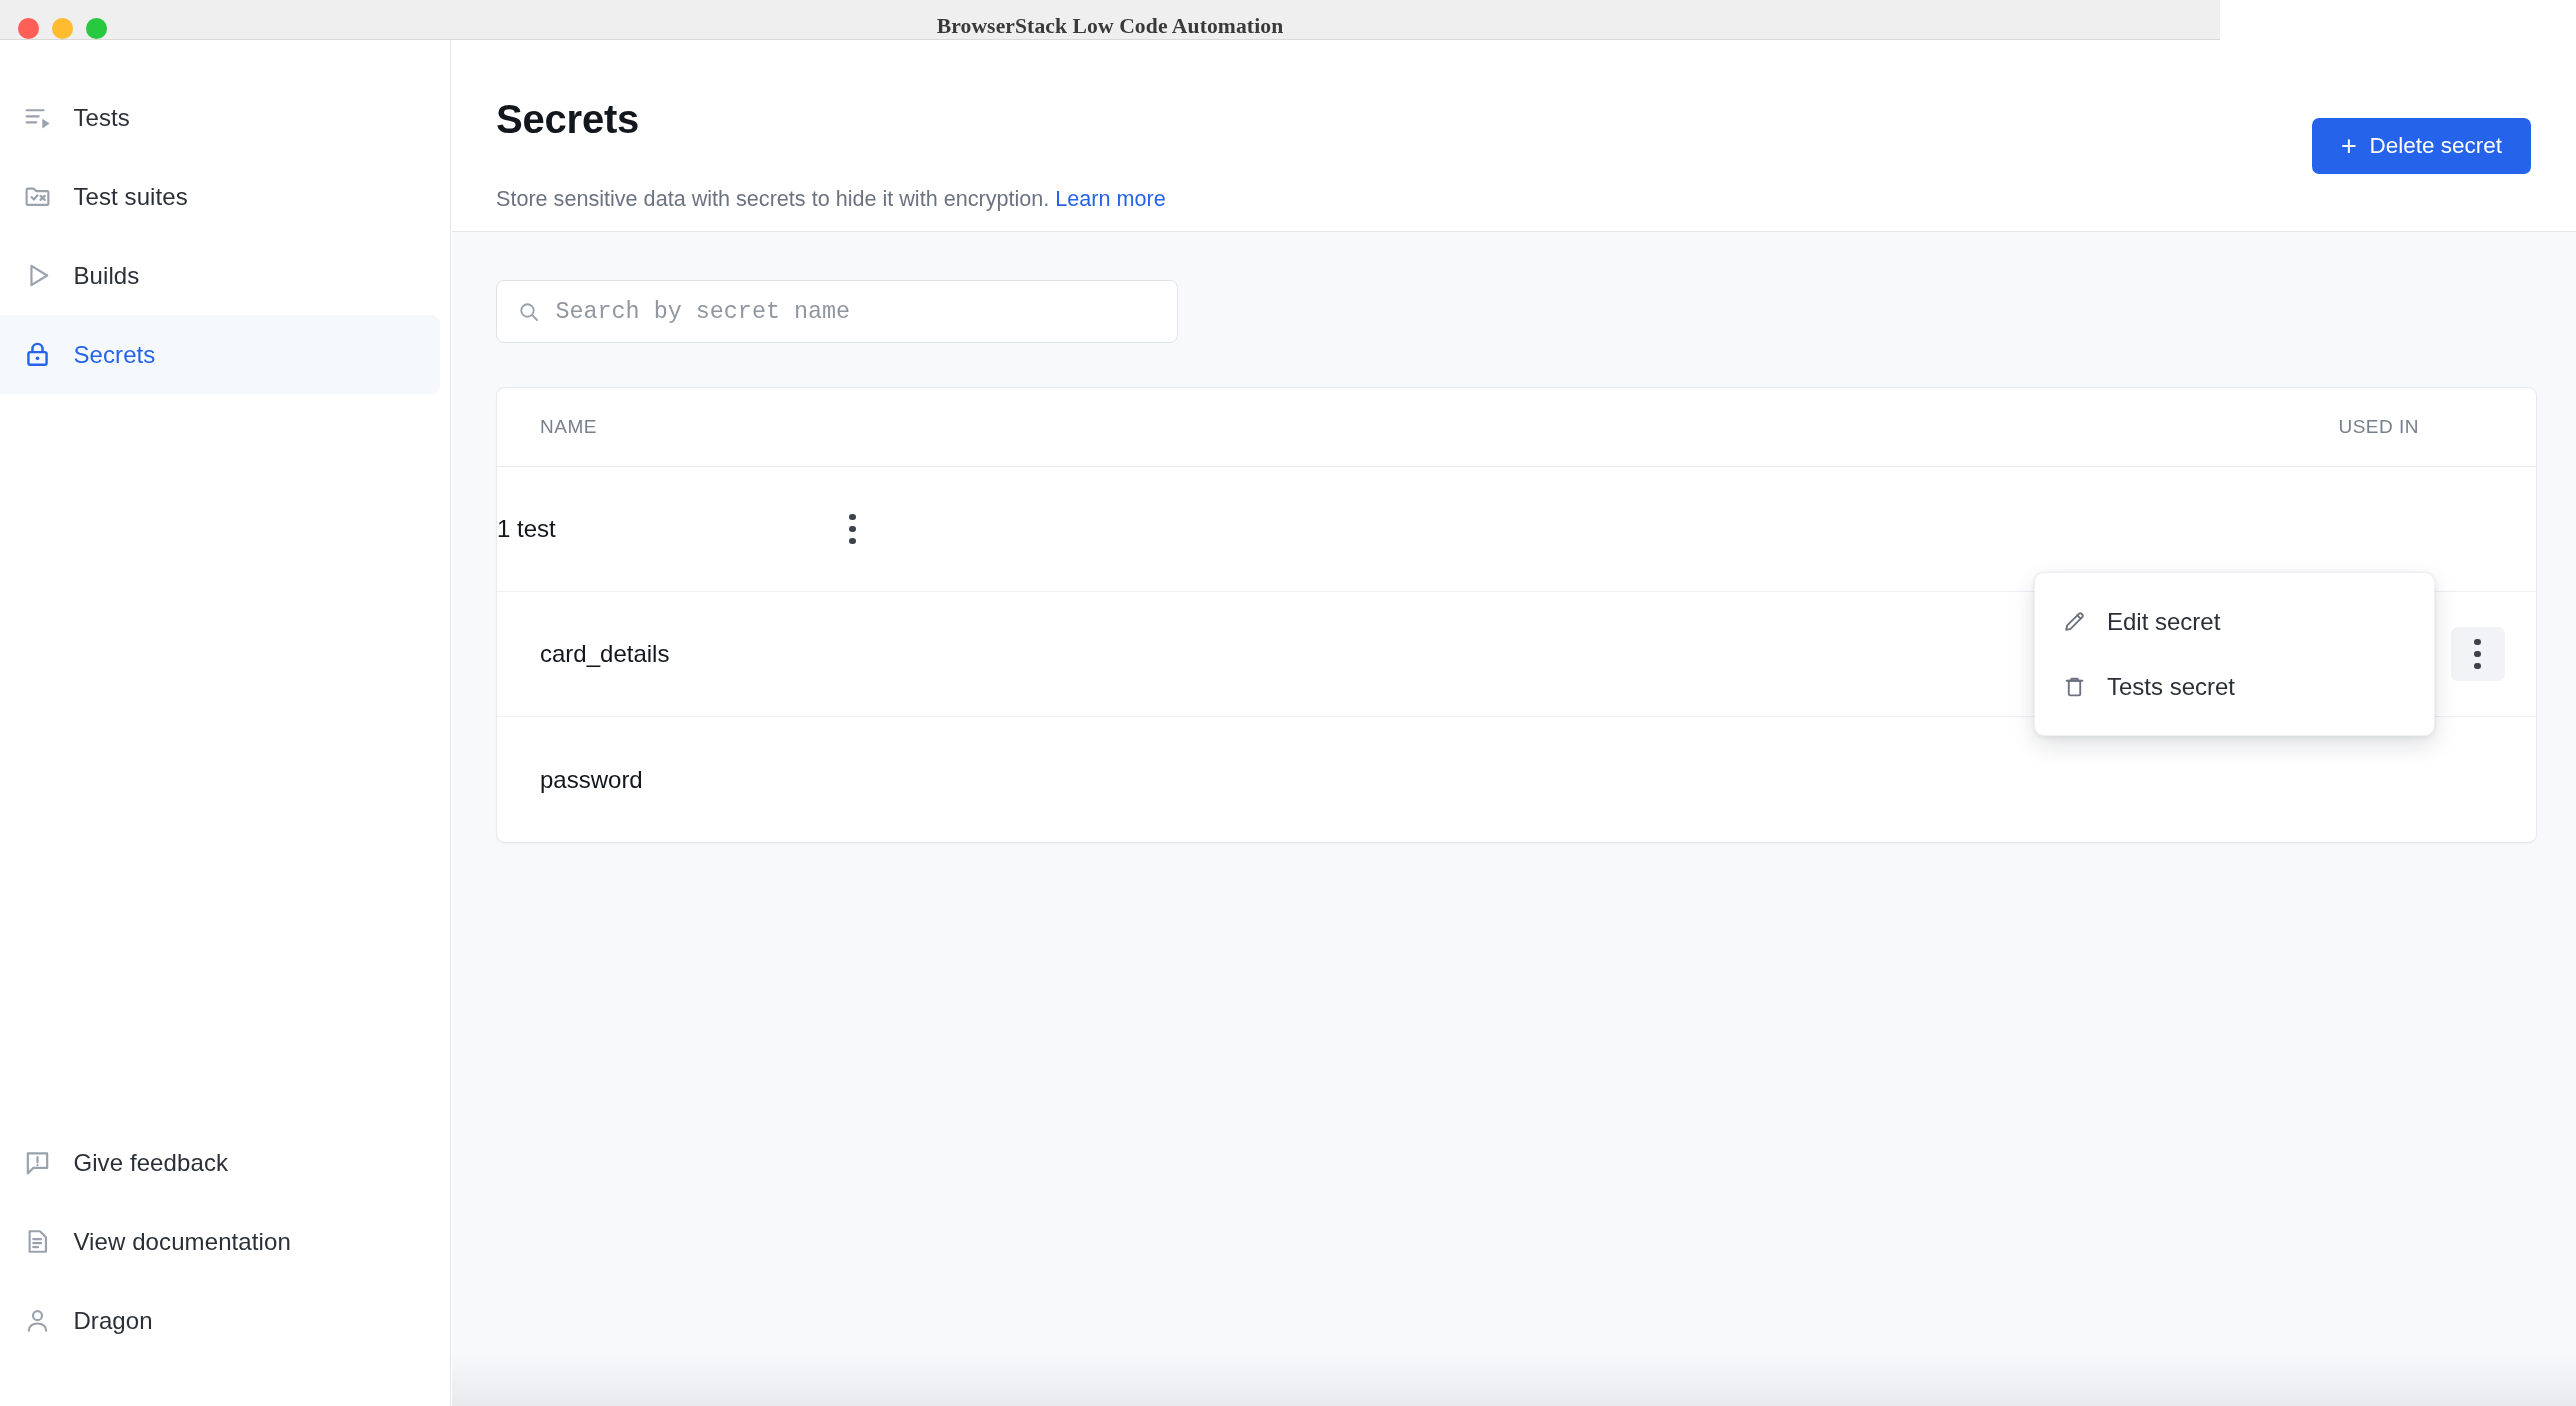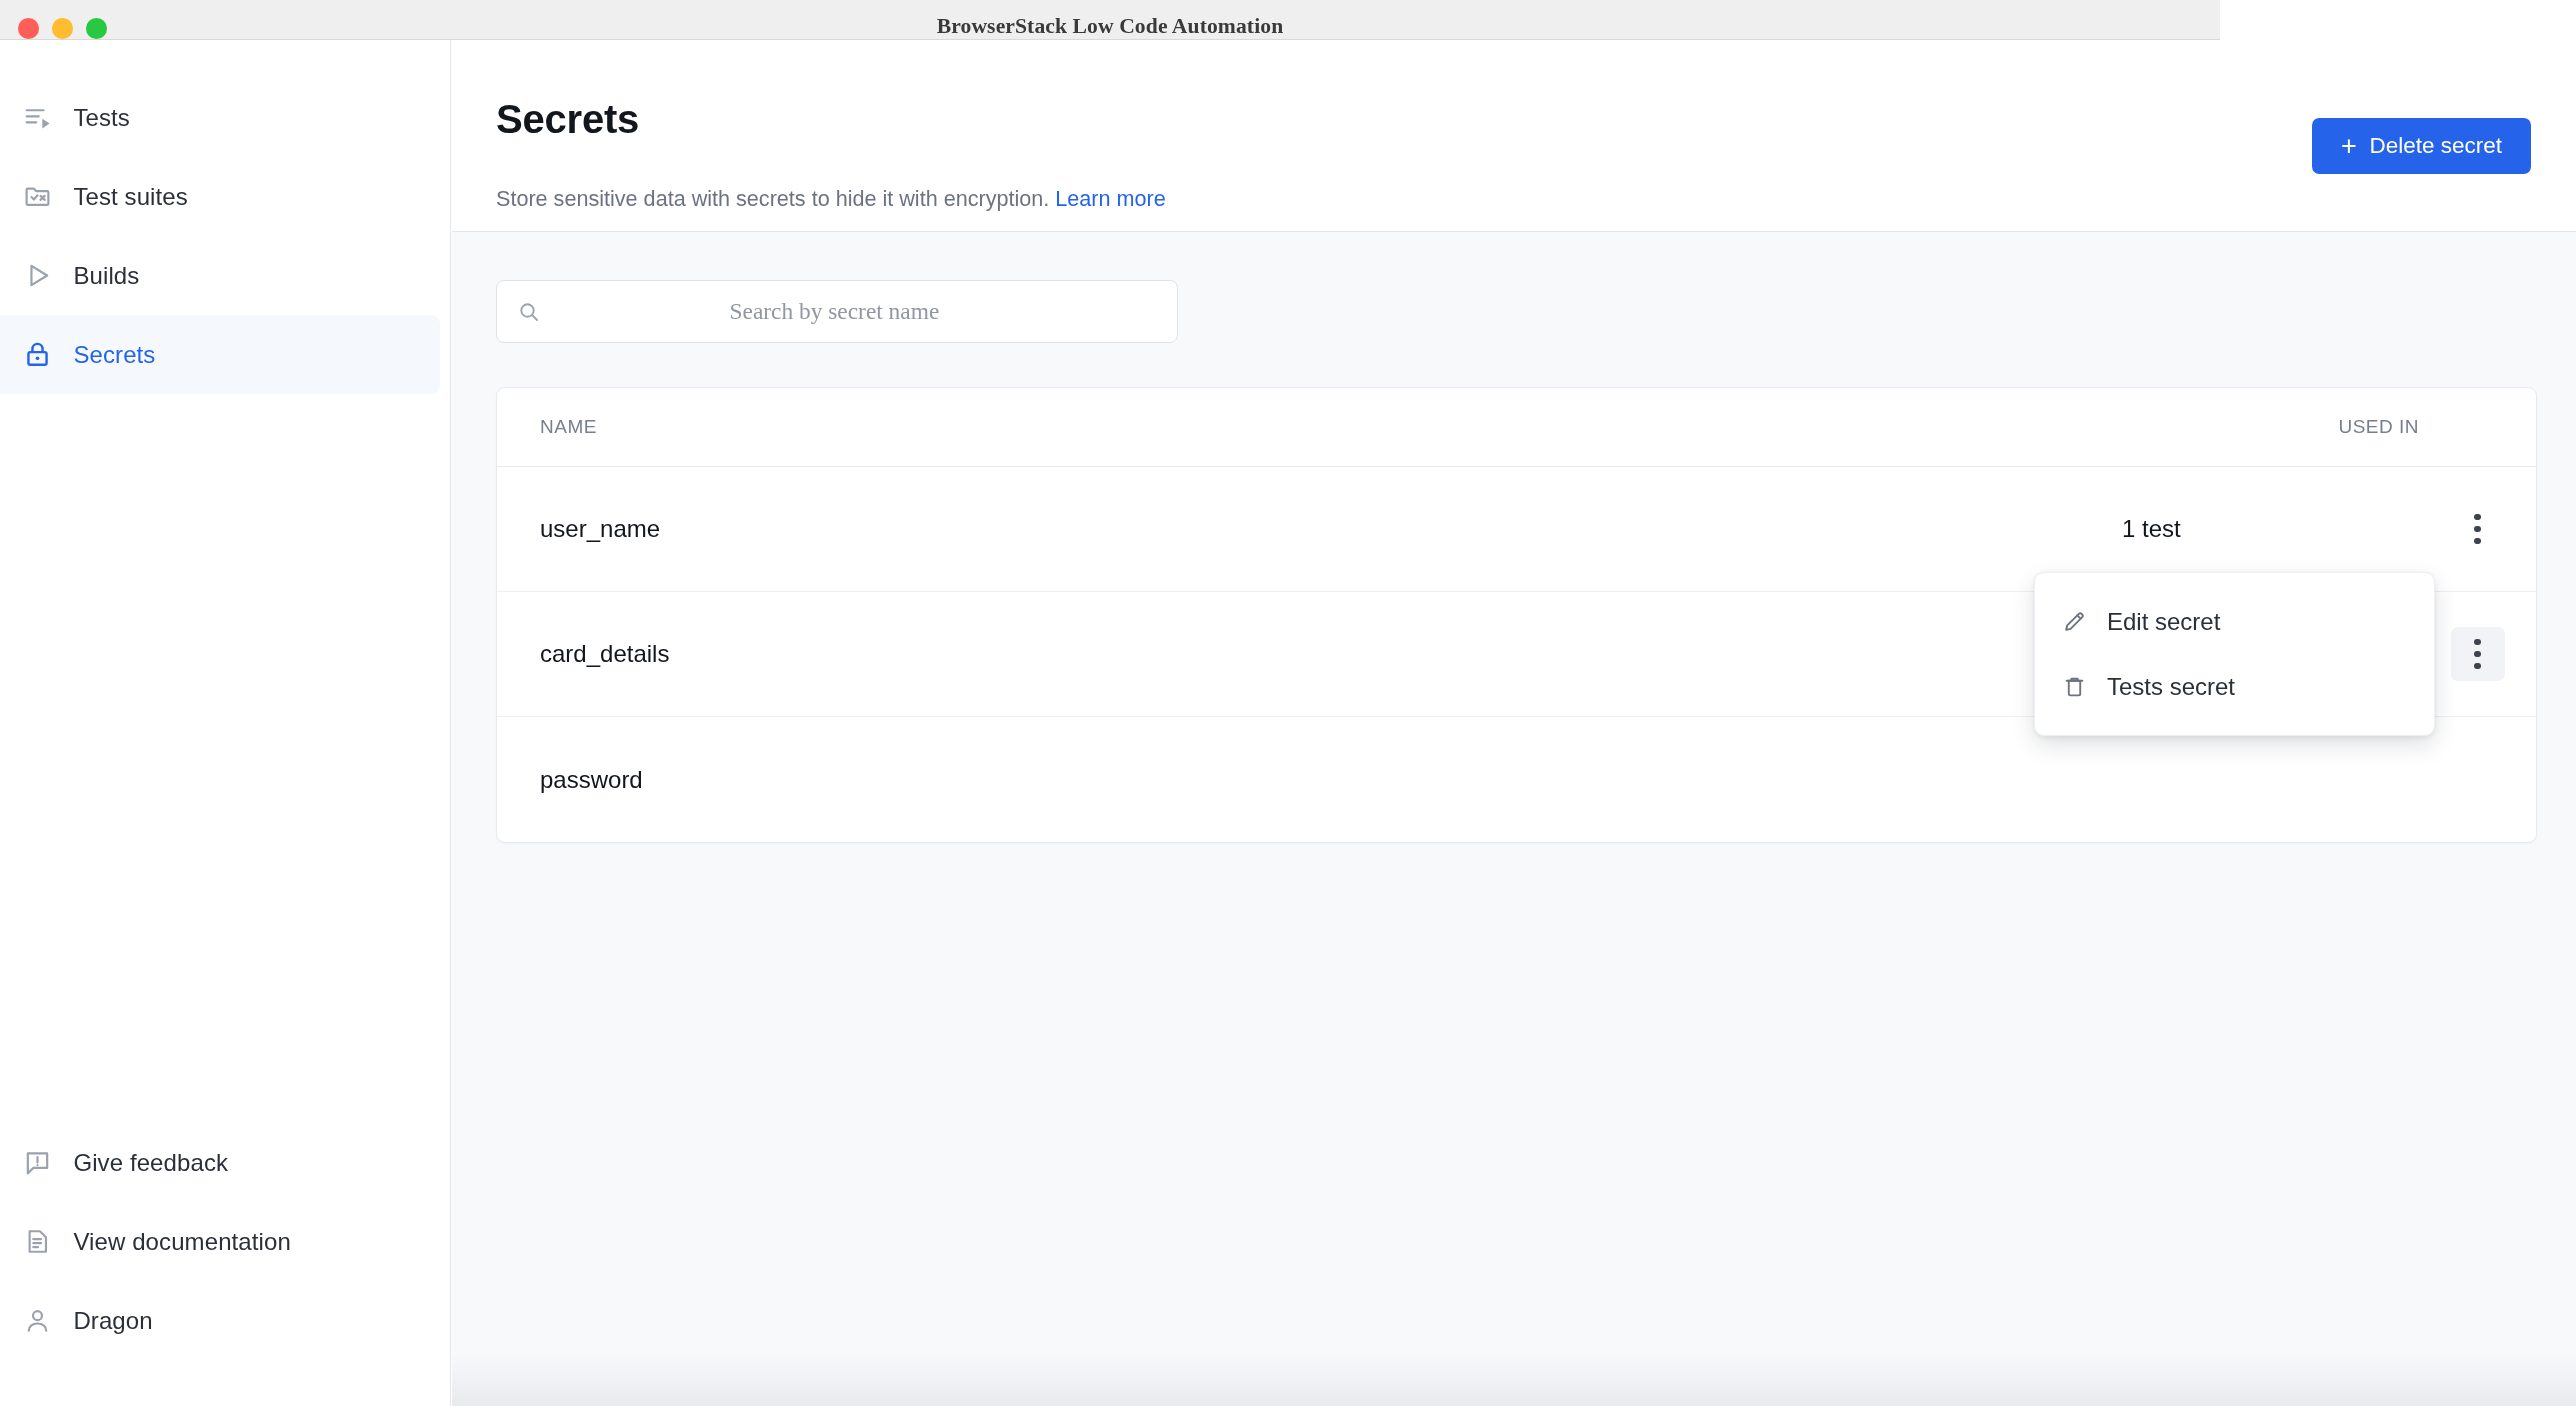--- a/index.html
+++ b/index.html
@@ -161,24 +161,23 @@
     padding-left: 20px;
     gap: 14.4px;
     cursor: text;
   }
   .search-box .s-icon { color: #9aa2ae; display: flex; align-items: center; }
   .search-input {
     border: none;
     outline: none;
     background: transparent;
     font-size: 23.4px;
-    font-family: Liberation Serif, serif;
+    font-family: Liberation Mono, monospace;
     color: #2b3038;
     width: 558px;
-    text-align: center;
   }
   .search-input::placeholder { color: #9097a1; }
 
   .table-card {
     position: absolute;
     left: 44px; top: 155px;
     width: 2041px;
     background: #ffffff;
     border: 0.9px solid #e7eaee;
     border-radius: 9px;
@@ -409,21 +408,20 @@
 
     <div class="table-card">
 
       <div class="t-header">
         <div class="th col-name">NAME</div>
         <div class="th col-used">USED IN</div>
         <div class="th col-menu"></div>
       </div>
 
       <div class="t-row">
-        <div class="cell-name">user_name</div>
         <div class="cell-used">1 test</div>
         <div class="cell-menu">
           <div class="kebab">
             <span class="dot"></span>
             <span class="dot"></span>
             <span class="dot"></span>
           </div>
         </div>
       </div>
 

